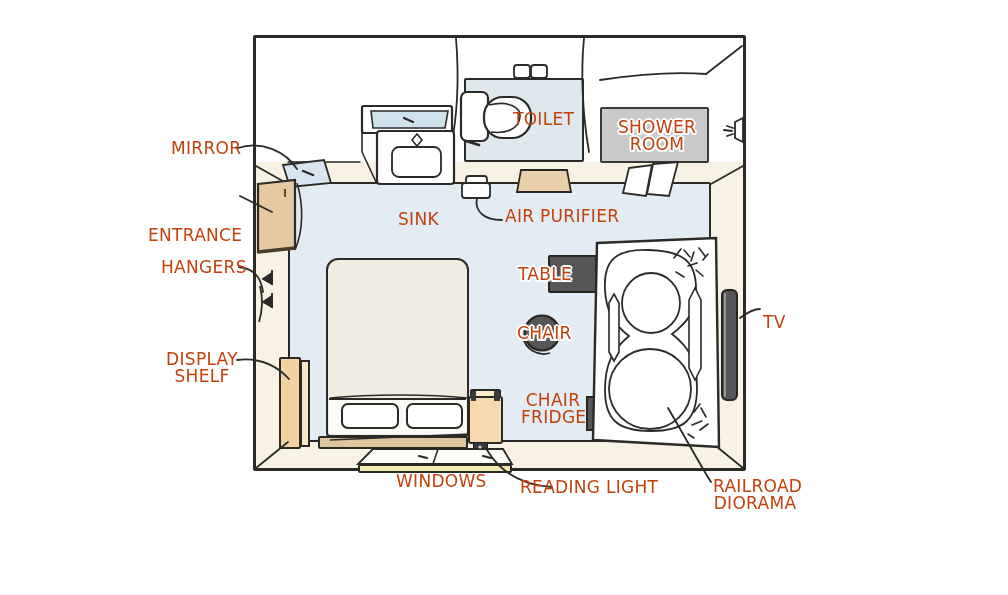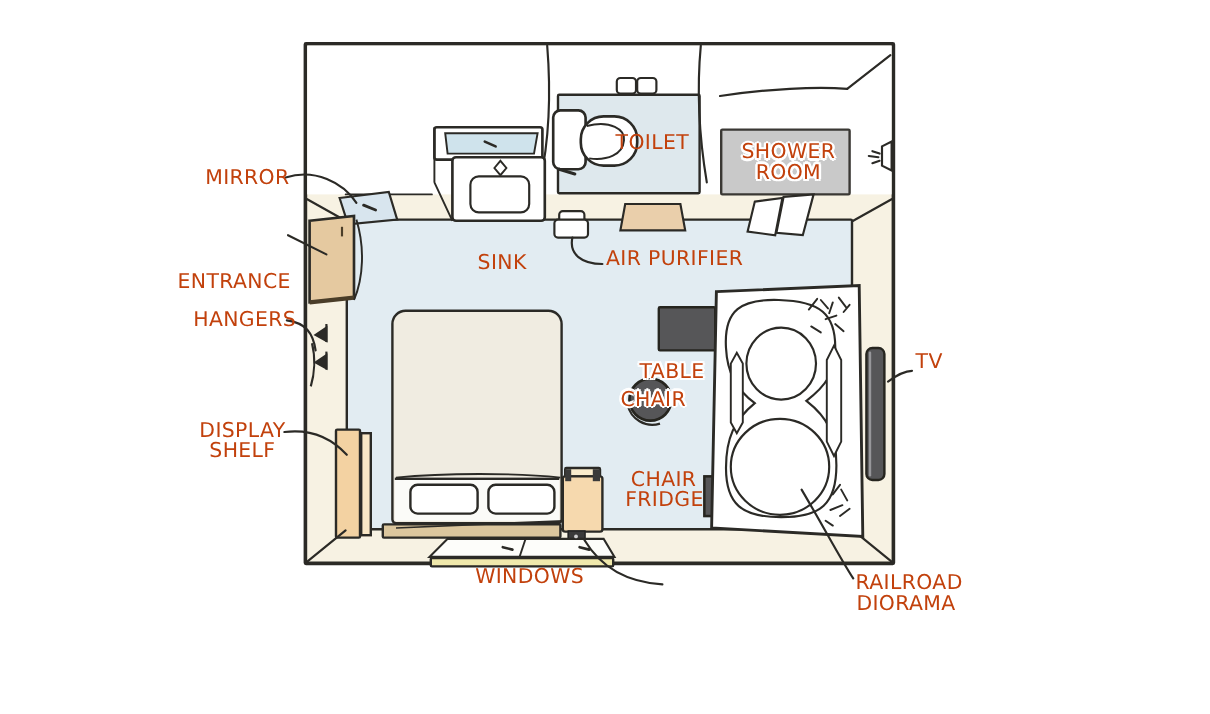--- a/index.html
+++ b/index.html
@@ -190,28 +190,29 @@
     <div>DISPLAY</div>
     <div>SHELF</div>
   </div>
   <div class="lbl" style="left:398px;top:183px;margin-top:28px;">SINK</div>
   <div class="lbl" style="left:513px;top:111px;">TOILET</div>
   <div class="lbl center outlined" style="left:617px;top:119px;width:80px;">
     <div>SHOWER</div>
     <div>ROOM</div>
   </div>
   <div class="lbl" style="left:505px;top:208px;">AIR PURIFIER</div>
-  <div class="lbl outlined" style="left:533px;top:266px;margin-top:36px;">TABLE</div>
+  <div class="lbl outlined" style="left:518px;top:266px;">TABLE</div>
   <div class="lbl outlined" style="left:517px;top:325px;">CHAIR</div>
   <div class="lbl center" style="left:521px;top:392px;width:64px;">
     <div>CHAIR</div>
     <div>FRIDGE</div>
   </div>
-  <div class="lbl" style="left:763px;top:294px;">TV</div>
+  <div class="lbl" style="left:763px;top:314px;">TV</div>
   <div class="lbl" style="left:396px;top:473px;">WINDOWS</div>
   <div class="lbl" style="left:520px;top:479px;">
+    <div>READING LIGHT</div>
   </div>
   <div class="lbl center" style="left:713px;top:478px;width:84px;">
     <div>RAILROAD</div>
     <div>DIORAMA</div>
   </div>
 
 </div>
 
 </body></html>

